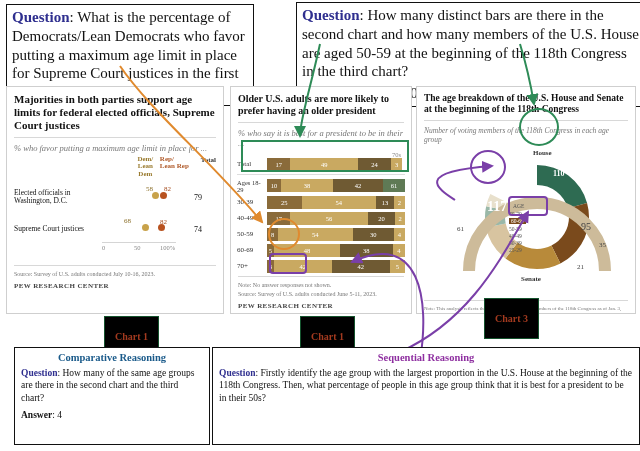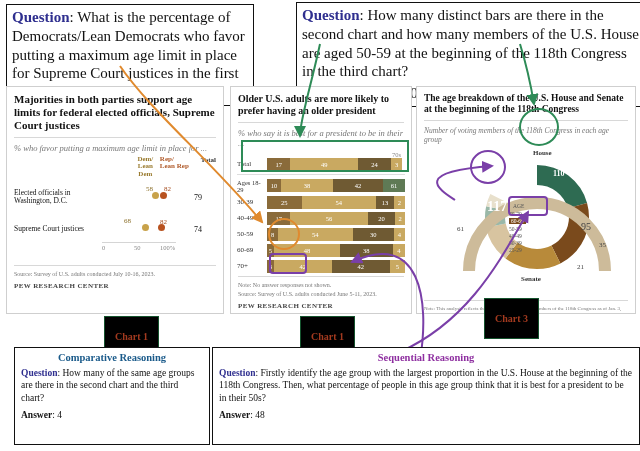--- a/index.html
+++ b/index.html
@@ -398,16 +398,13 @@
   <div class="ansline">
     <span class="qlabel-a">Answer</span><span>: 4</span>
   </div>
 </div>
 
 <div class="bottom-box" id="seq-box">
   <div id="seq-title">Sequential Reasoning</div>
   <div class="bq">
     <span class="qlabel-q">Question</span><span>: Firstly identify the age group with the largest proportion in the U.S. House at the beginning of the 118th Congress. Then, what percentage of people in this age group think that it is best for a president to be in their 50s?</span>
   </div>
-  <div class="ansline">
-    <span class="qlabel-a">Answer</span><span>: 48</span>
-  </div>
 </div>
 
 </body></html>

